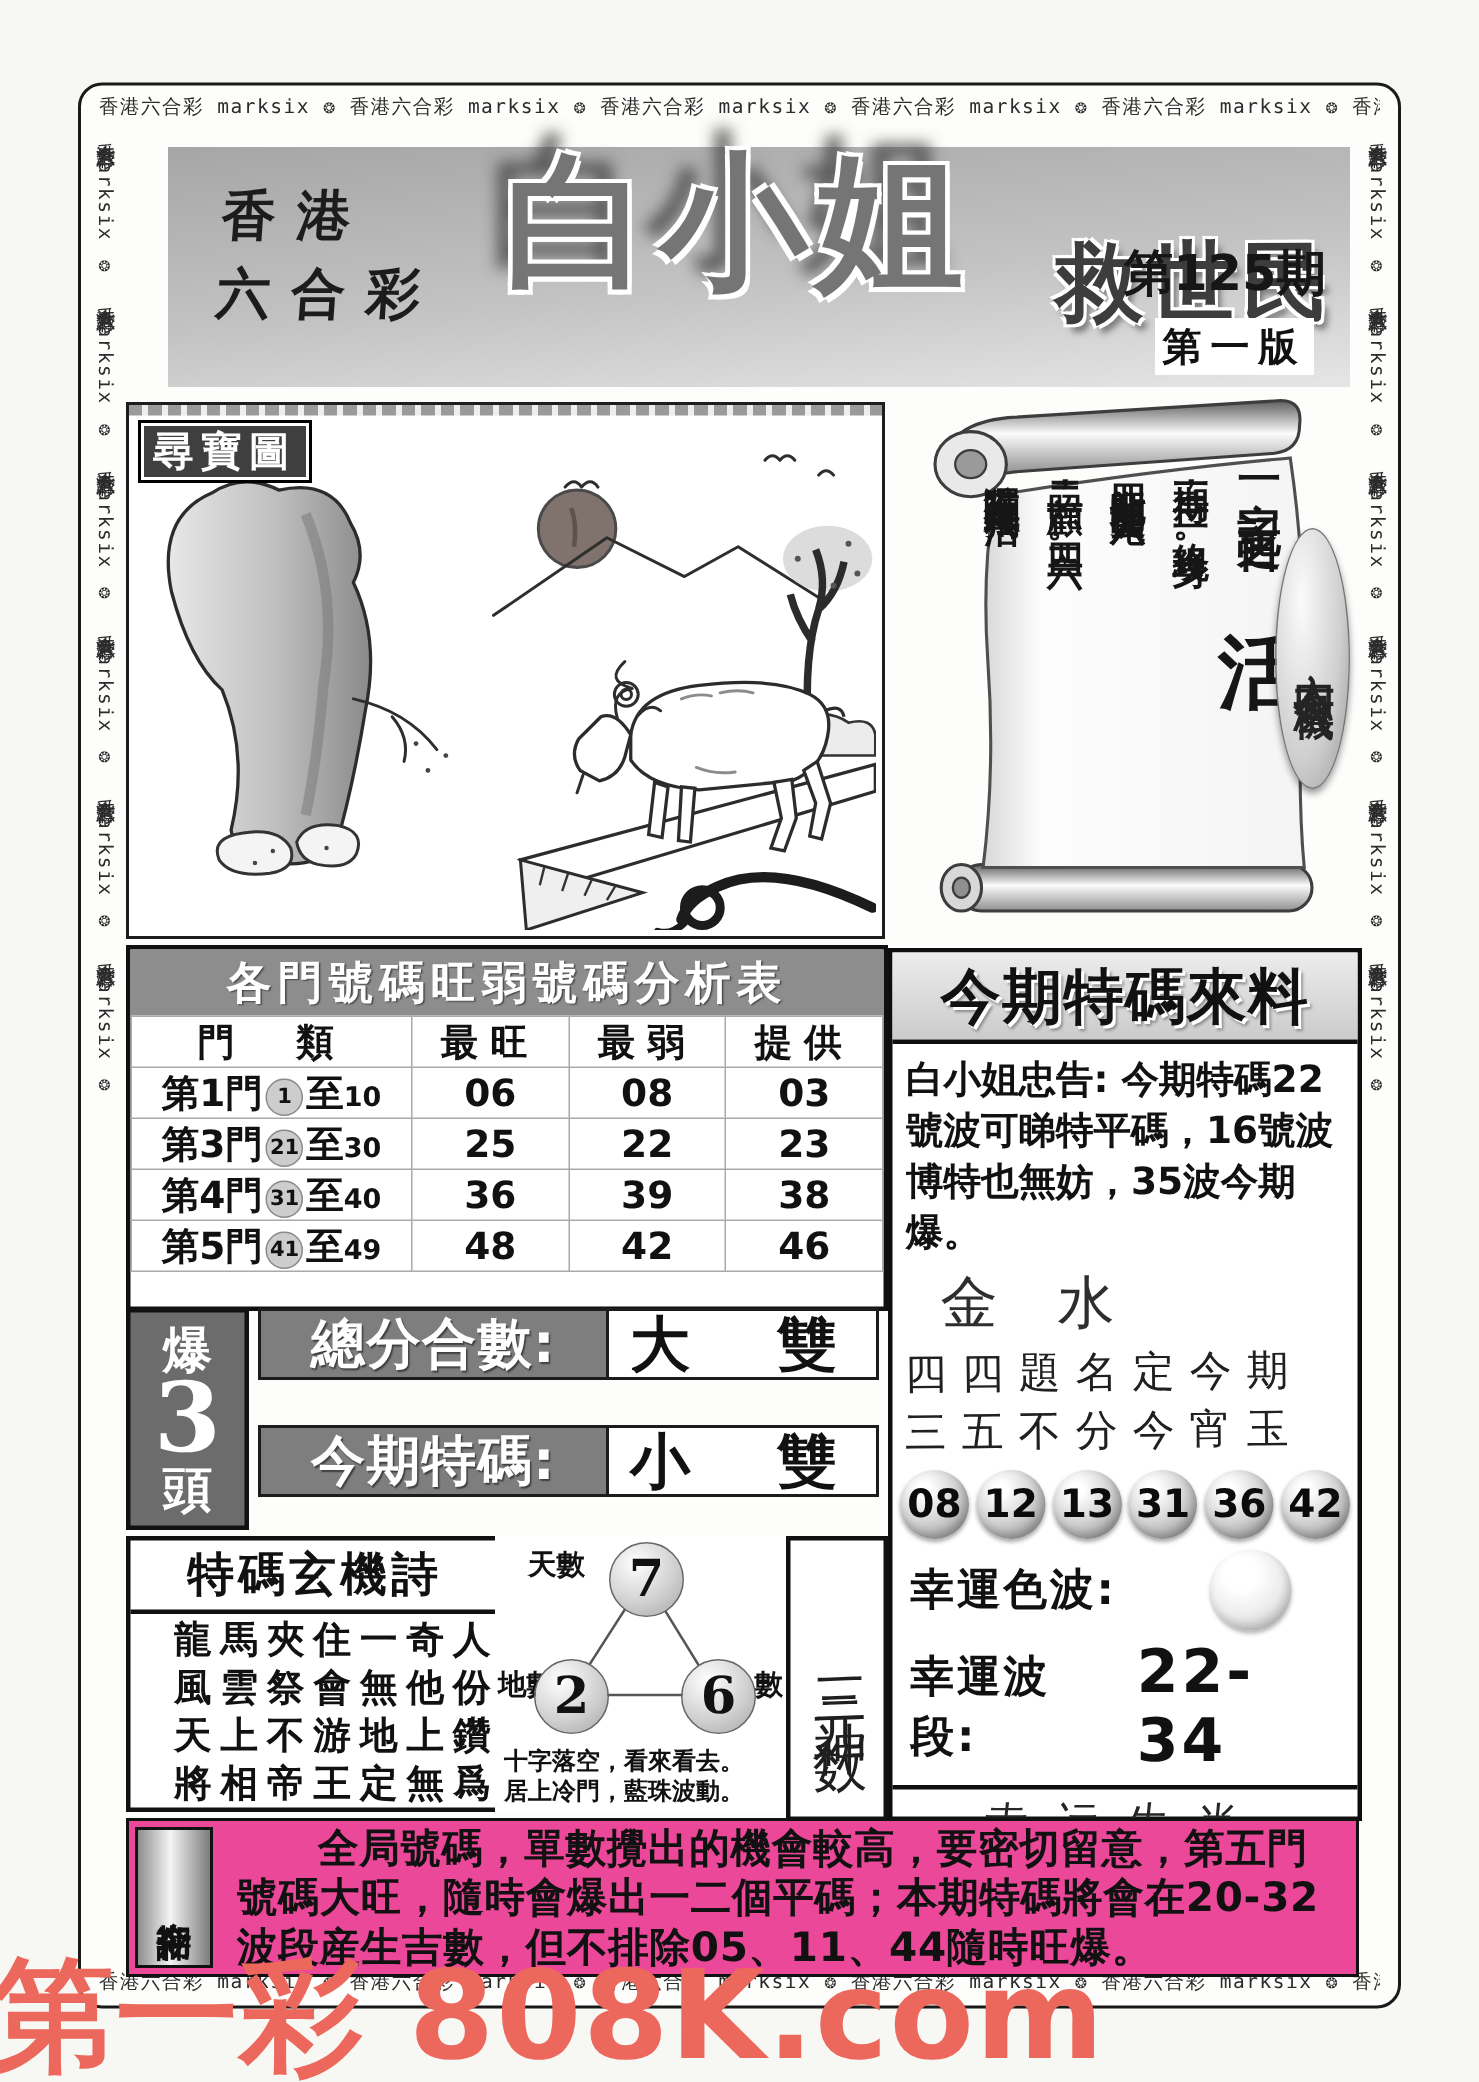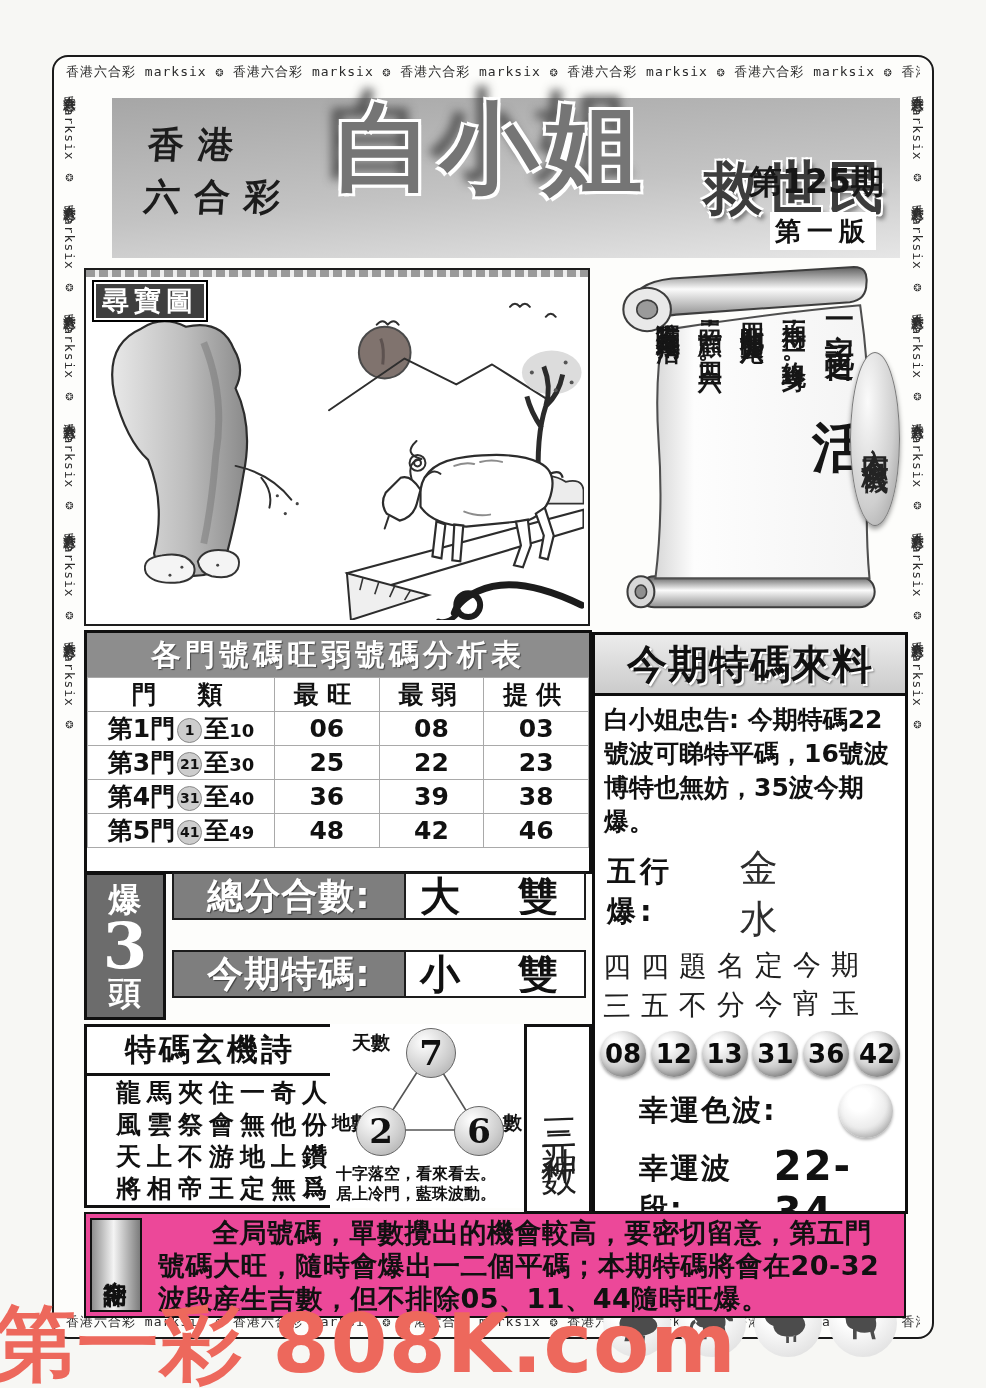--- a/index.html
+++ b/index.html
@@ -110,21 +110,21 @@
   .wuxing .wv{font-family:"DejaVu Serif",serif;font-size:38px;margin-left:20px;letter-spacing:40px;color:#2e2e2e;
               text-shadow:0 0 10px #fff,0 0 10px #fff;}
   .hand{padding:2px 8px 0;font-family:"DejaVu Serif",serif;font-size:28px;letter-spacing:10px;color:#202020;
         line-height:37px;transform:rotate(-.6deg);white-space:nowrap;}
   .balls{display:flex;justify-content:space-between;padding:8px 5px 2px;}
   .ball{width:46px;height:46px;border-radius:50%;display:flex;align-items:center;justify-content:center;
         background:radial-gradient(circle at 35% 28%,#fff 10%,#d4d4d4 48%,#9b9b9b 86%,#8c8c8c);
         box-shadow:0 2px 3px rgba(0,0,0,.35), inset -2px -3px 6px rgba(0,0,0,.22);
         font-size:26px;font-weight:900;color:#0b0b0b;}
   .luckyrow{display:flex;align-items:center;padding:5px 12px 0;}
-  .luckyrow .ll{font-size:29px;font-weight:900;letter-spacing:2px;margin-left:32px;}
+  .luckyrow .ll{font-size:29px;font-weight:900;letter-spacing:2px;}
   .silverball{width:54px;height:54px;border-radius:50%;margin-left:62px;
         background:radial-gradient(circle at 38% 30%,#fff 22%,#ececec 55%,#bcbcbc 90%);
         box-shadow:0 2px 3px rgba(0,0,0,.3), inset -2px -3px 6px rgba(0,0,0,.15);}
   .rangeval{font-size:40px;font-weight:900;margin-left:16px;letter-spacing:2px;}
   .zodiac{border-top:3px solid #0e0e0e;margin-top:6px;}
   .zotitle{text-align:center;font-family:"DejaVu Serif",serif;font-size:29px;letter-spacing:18px;color:#262626;
            padding:3px 0 1px;transform:skewX(-6deg);}
   .zorow{display:flex;justify-content:space-around;padding:1px 4px 6px;}
   .zo{width:68px;height:68px;border-radius:50%;display:flex;align-items:center;justify-content:center;
       background:radial-gradient(circle at 40% 30%,#fff 28%,#ededed 60%,#d7d7d7);}
@@ -345,21 +345,20 @@
   </div>
 
   <div class="abs strip">
     <span>三元神数</span>
   </div>
 
   <div class="abs special">
     <div class="sptitle">今期特碼來料</div>
     <div class="advice">白小姐忠告: 今期特碼22號波可睇特平碼，16號波博特也無妨，35波今期爆。</div>
     <div class="wuxing">
-      <span class="wl">五行爆:</span>
       <span class="wv">金水</span>
     </div>
     <div class="hand">四四題名定今期</div>
     <div class="hand">三五不分今宵玉</div>
     <div class="balls">
       <div class="ball">08</div>
       <div class="ball">12</div>
       <div class="ball">13</div>
       <div class="ball">31</div>
       <div class="ball">36</div>

